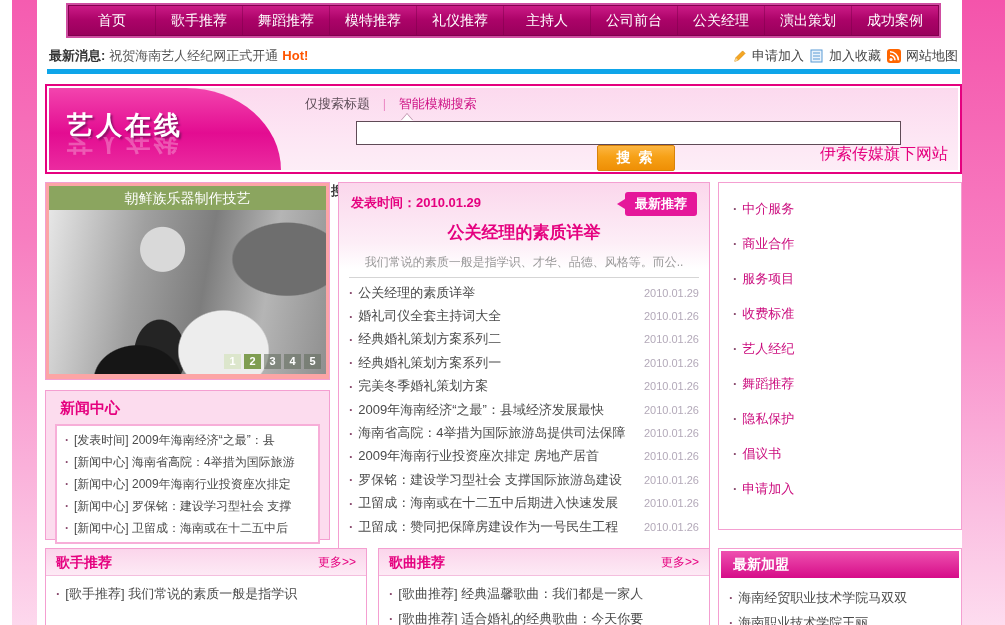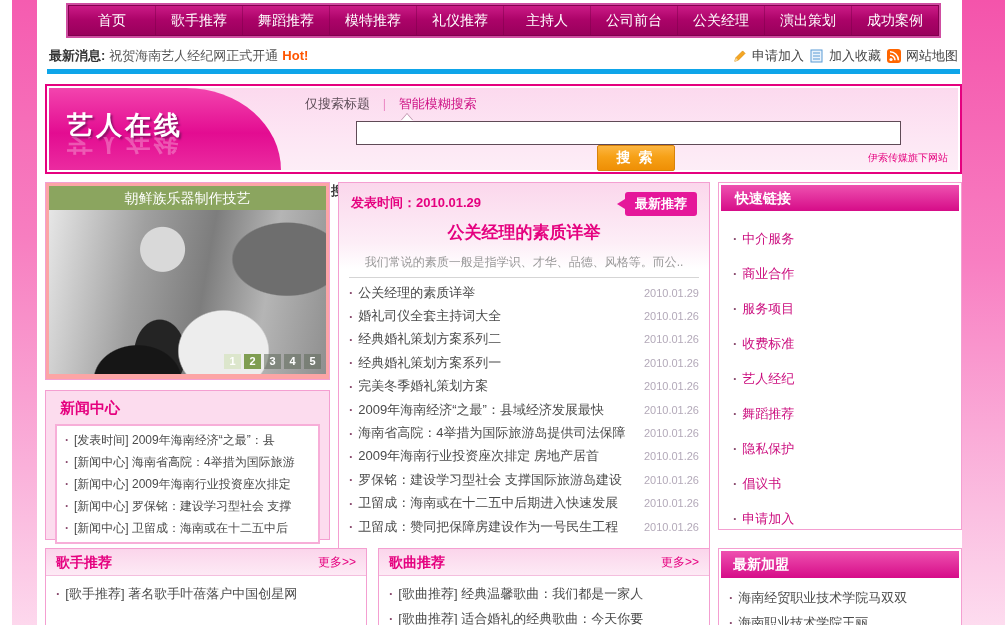--- a/index.html
+++ b/index.html
@@ -60,21 +60,21 @@
     border-bottom:7px solid #fff; filter:drop-shadow(0 -1px 0 #b88aa5); }
   .search-input { width:545px; height:24px; border:1px solid #5f4a56; padding:2px 5px;
     font-size:13px; background:#fff; }
   .search-btn { margin-left:14px; width:78px; height:26px;
     background:linear-gradient(180deg,#fcb643 0%,#f6a117 45%,#ef8f05 100%);
     border:1px solid #d8830a; border-radius:2px; color:#fff; font-weight:bold;
     font-size:14px; letter-spacing:2px; cursor:pointer; }
   .hot-row { margin-top:11px; font-size:13px; color:#333; }
   .hot-label { font-weight:bold; color:#3a3a3a; }
   .hot-kw { color:#4a4a4a; margin-right:6px; }
-  .site-note { position:absolute; right:4px; bottom:1px; color:#e5017f; font-size:10px; }
+  .site-note { position:absolute; right:4px; bottom:1px; color:#e5017f; font-size:16px; }
 
   
   .main { position:relative; margin-top:8px; height:358px; }
   .col-left  { position:absolute; left:0; top:0; width:285px; }
   .col-mid   { position:absolute; left:293px; top:0; width:372px; height:444px;
     border:1px solid #f49fd1; background:#fff; }
   .col-right { position:absolute; left:673px; top:0; width:244px; }
 
   
   .slider { border:1px solid #f49fd1; height:198px; background:#fca5a5; padding:3px; }
@@ -306,21 +306,20 @@
           </div>
         <div class="arow blt">
             <a class="atitle">卫留成：赞同把保障房建设作为一号民生工程</a>
             <span class="adate">2010.01.26</span>
           </div>
       </div>
     </div>
 
     <div class="col-right">
       <div class="quickbox">
-        <div class="qhead">快速链接</div>
         <div class="qlist">
           <div class="qitem blt"><a>中介服务</a></div>
           <div class="qitem blt"><a>商业合作</a></div>
           <div class="qitem blt"><a>服务项目</a></div>
           <div class="qitem blt"><a>收费标准</a></div>
           <div class="qitem blt"><a>艺人经纪</a></div>
           <div class="qitem blt"><a>舞蹈推荐</a></div>
           <div class="qitem blt"><a>隐私保护</a></div>
           <div class="qitem blt"><a>倡议书</a></div>
           <div class="qitem blt"><a>申请加入</a></div>
@@ -329,21 +328,21 @@
     </div>
   </div>
 
   <div class="bottomrow">
     <div class="bbox bbox-singer">
       <div class="bhead">
         <span class="btitle">歌手推荐</span>
         <a class="more">更多&gt;&gt;</a>
       </div>
       <div class="bbody">
-        <div class="bitem blt"><a>[歌手推荐] 著名歌手叶蓓落户中国创星网</a></div>
+        <div class="bitem blt"><a>[歌手推荐] 我们常说的素质一般是指学识</a></div>
       </div>
     </div>
 
     <div class="bbox bbox-song">
       <div class="bhead">
         <span class="btitle">歌曲推荐</span>
         <a class="more">更多&gt;&gt;</a>
       </div>
       <div class="bbody">
         <div class="bitem blt"><a>[歌曲推荐] 经典温馨歌曲：我们都是一家人</a></div>

